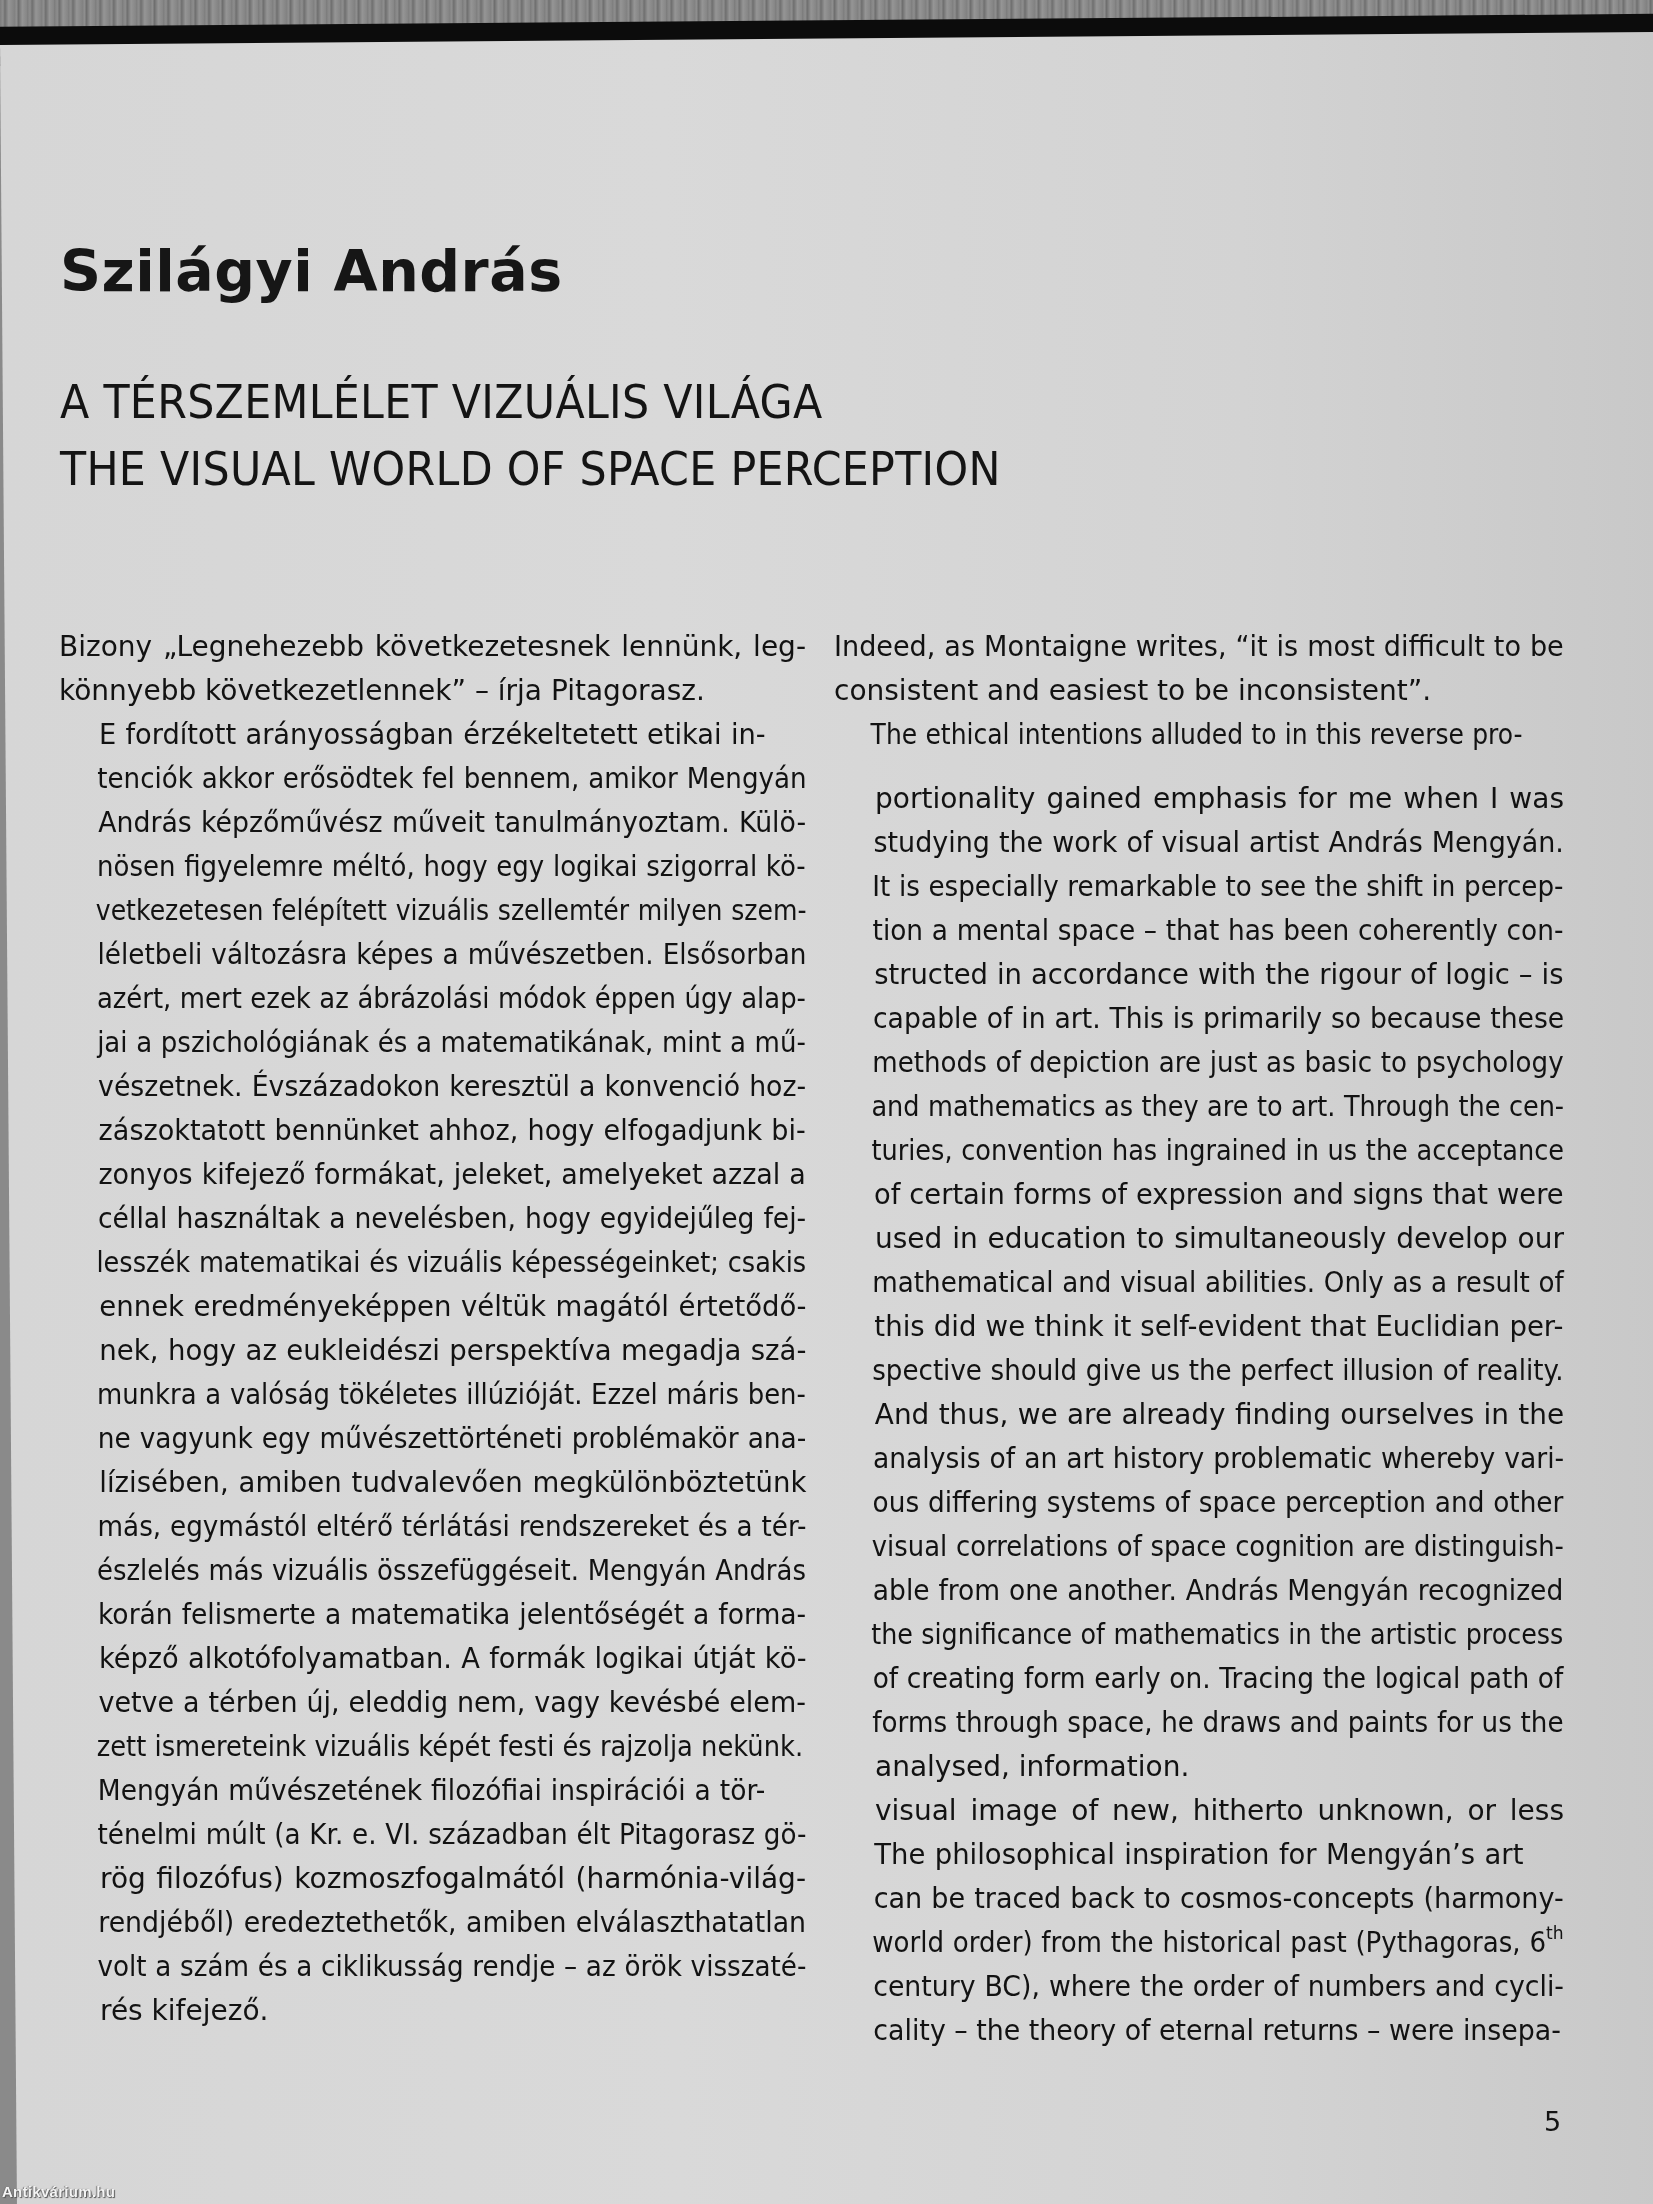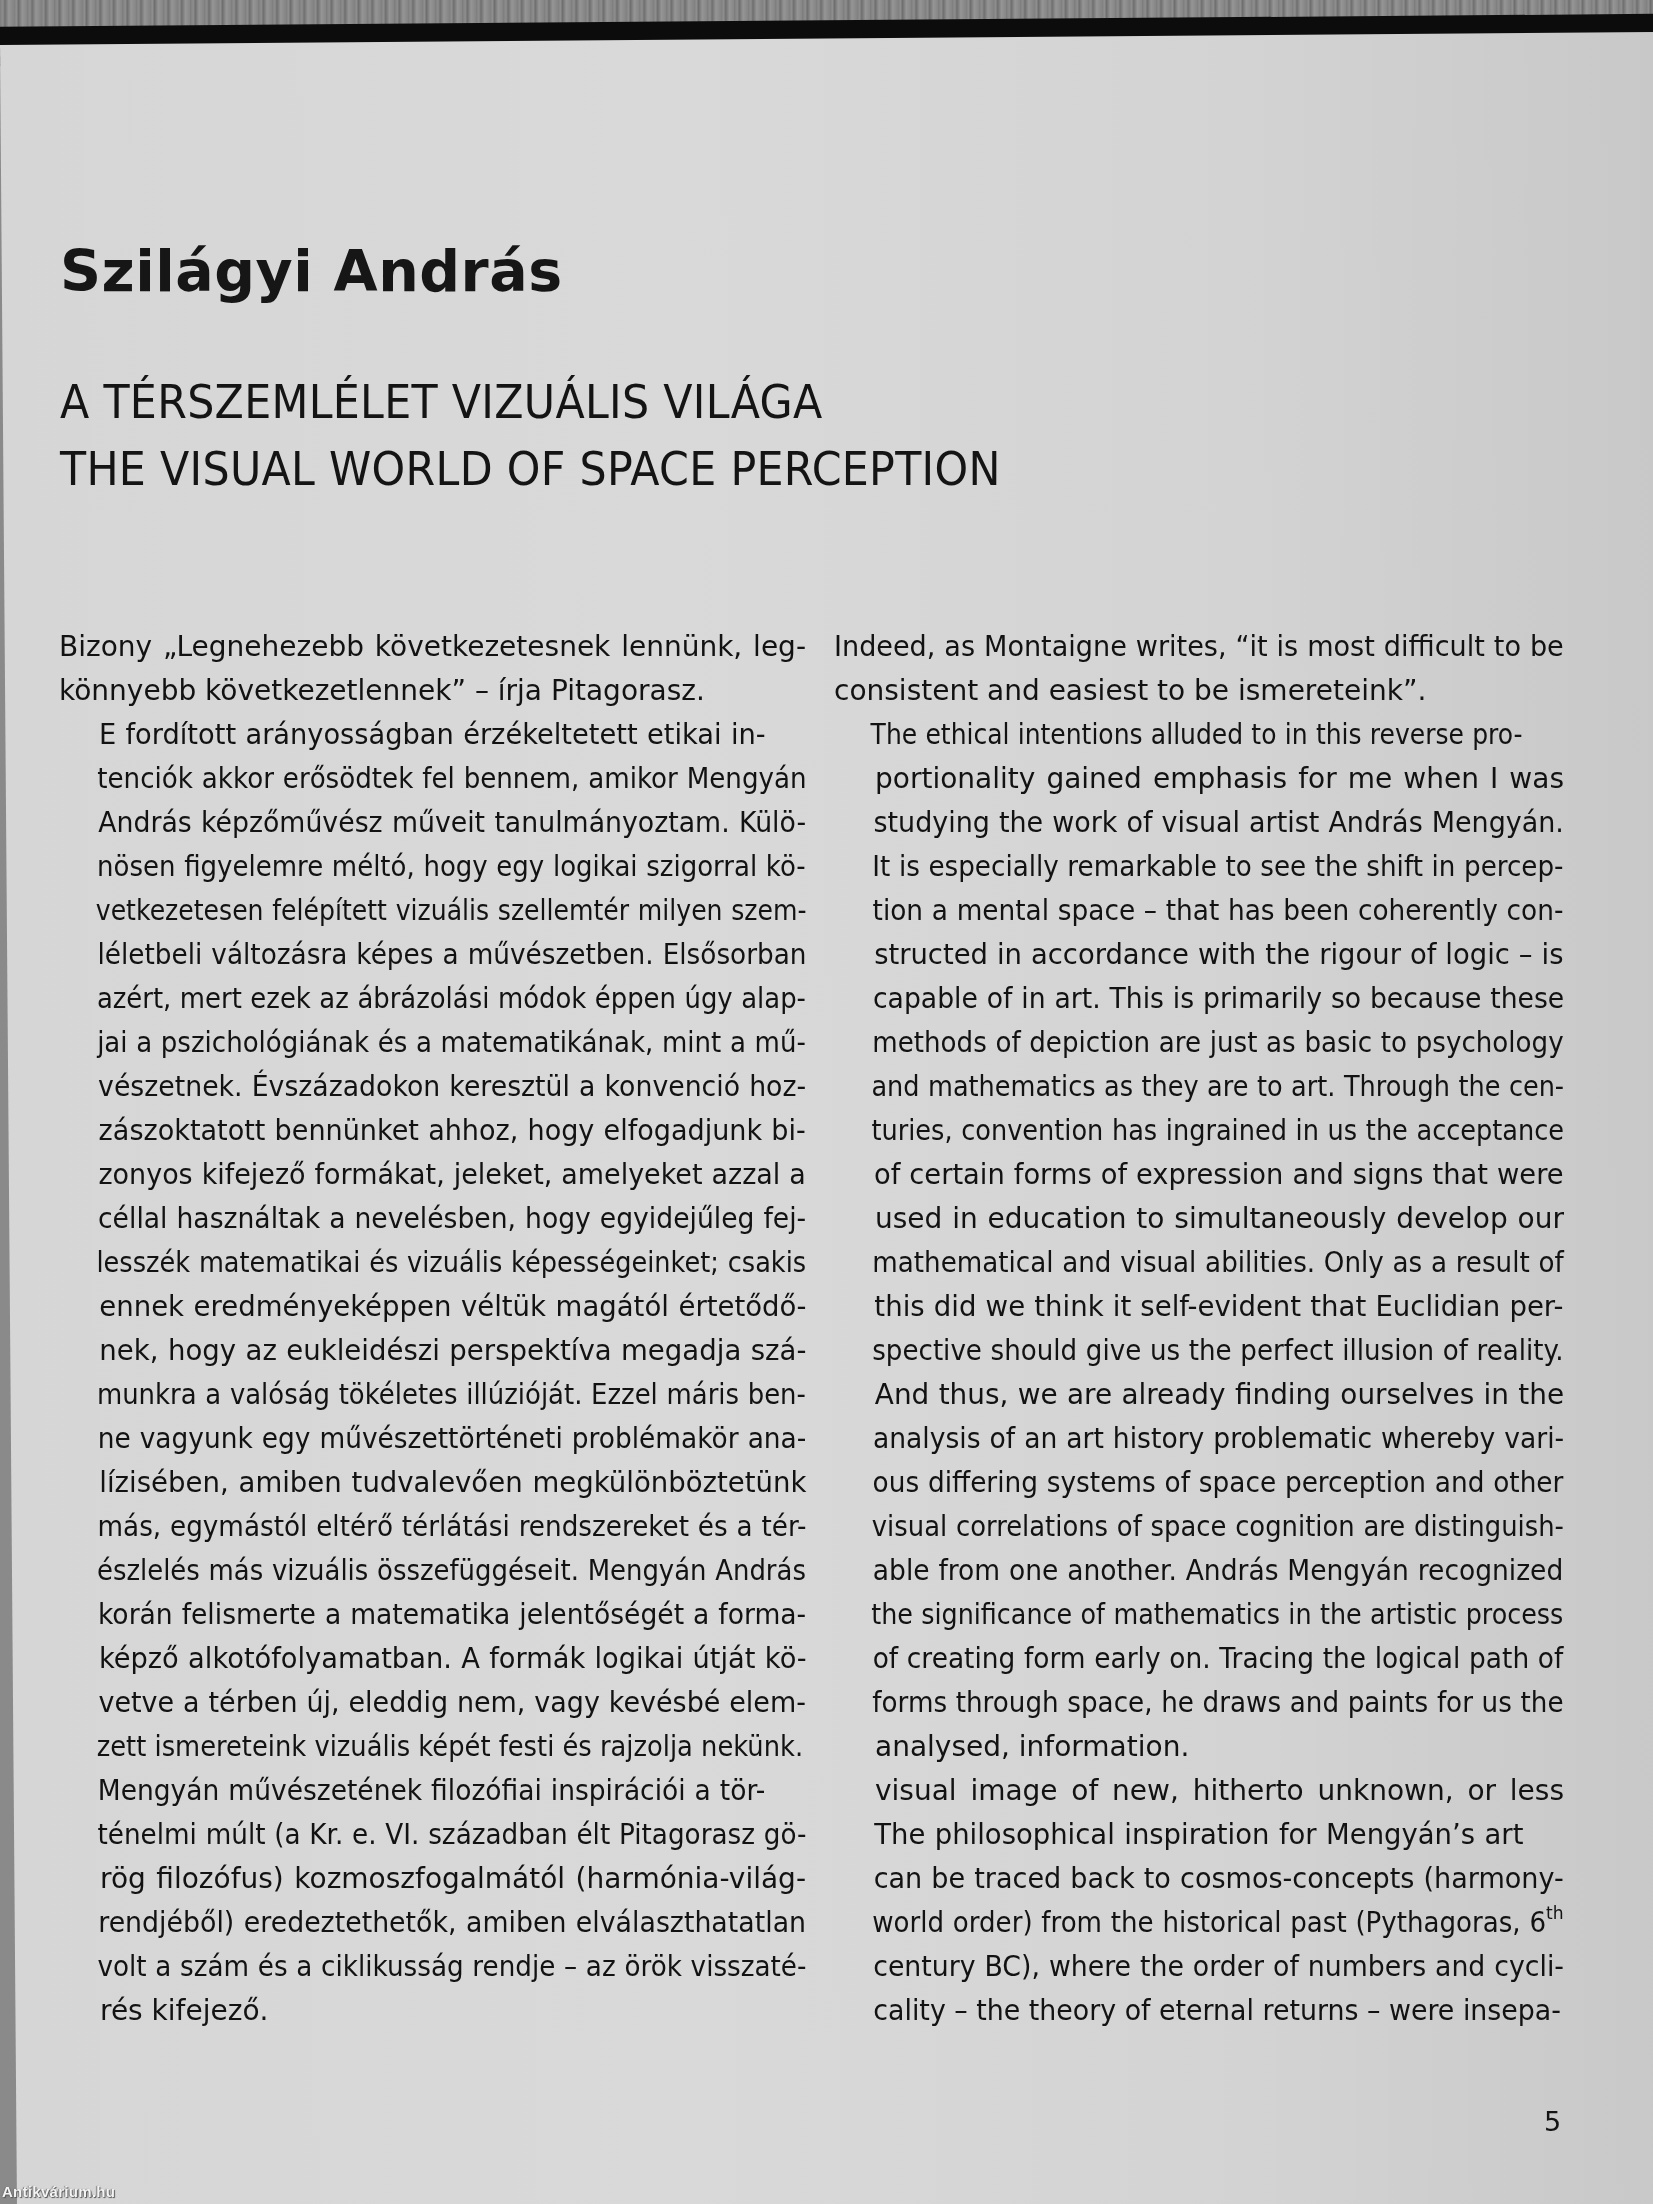--- a/index.html
+++ b/index.html
@@ -106,25 +106,25 @@
         <span class="ln" style="display: block; transform: scaleX(0.9379); width: 797px;">ténelmi múlt (a Kr. e. VI. században élt Pitagorasz gö-</span>
         <span class="ln" style="display: block; width: 747px; text-align: justify;">rög filozófus) kozmoszfogalmától (harmónia-világ-</span>
         <span class="ln" style="display: block; transform: scaleX(0.9565); width: 781px;">rendjéből) eredeztethetők, amiben elválaszthatatlan</span>
         <span class="ln" style="display: block; transform: scaleX(0.9367); width: 798px;">volt a szám és a ciklikusság rendje – az örök visszaté-</span>
         <span class="ln last" style="display: block;">rés kifejező.</span>
       </p>
     </div>
   <div class="col right" id="col-right">
       <p>
         <span class="ln" style="display: block; transform: scaleX(0.9666); width: 755px;">Indeed, as Montaigne writes, “it is most difficult to be</span>
-        <span class="ln last" style="display: block;">consistent and easiest to be ismereteink”.</span>
+        <span class="ln last" style="display: block;">consistent and easiest to be inconsistent”.</span>
       </p>
       <p class="indent">
         <span class="ln" style="display: block; transform: scaleX(0.8931); width: 771px;">The ethical intentions alluded to in this reverse pro-</span>
-        <span class="ln" style="display: block; width: 730px; text-align: justify;">portionality gained emphasis for me when I was</span>
+        <span class="ln" style="display: block; width: 730px; text-align: justify; margin-top: 20px;">portionality gained emphasis for me when I was</span>
         <span class="ln" style="display: block; transform: scaleX(0.9629); width: 758px;">studying the work of visual artist András Mengyán.</span>
         <span class="ln" style="display: block; transform: scaleX(0.9353); width: 780px;">It is especially remarkable to see the shift in percep-</span>
         <span class="ln" style="display: block; transform: scaleX(0.9412); width: 775px;">tion a mental space – that has been coherently con-</span>
         <span class="ln" style="display: block; transform: scaleX(0.9792); width: 745px;">structed in accordance with the rigour of logic – is</span>
         <span class="ln" style="display: block; transform: scaleX(0.9507); width: 768px;">capable of in art. This is primarily so because these</span>
         <span class="ln" style="display: block; transform: scaleX(0.933); width: 782px;">methods of depiction are just as basic to psychology</span>
         <span class="ln" style="display: block; transform: scaleX(0.9126); width: 800px;">and mathematics as they are to art. Through the cen-</span>
         <span class="ln" style="display: block; transform: scaleX(0.9137); width: 799px;">turies, convention has ingrained in us the acceptance</span>
         <span class="ln" style="display: block; transform: scaleX(0.9754); width: 748px;">of certain forms of expression and signs that were</span>
         <span class="ln" style="display: block; width: 730px; text-align: justify;">used in education to simultaneously develop our</span>

